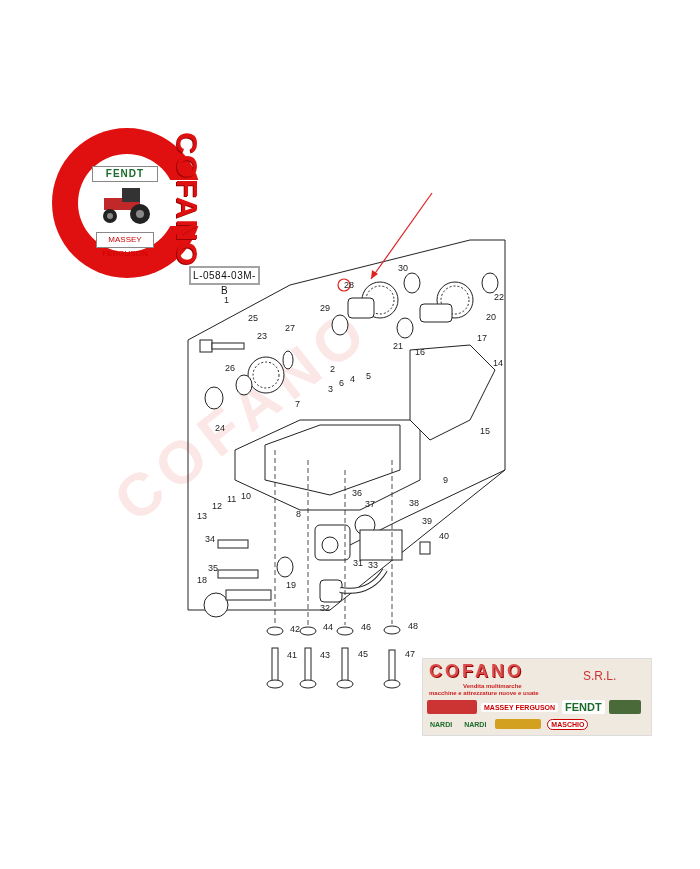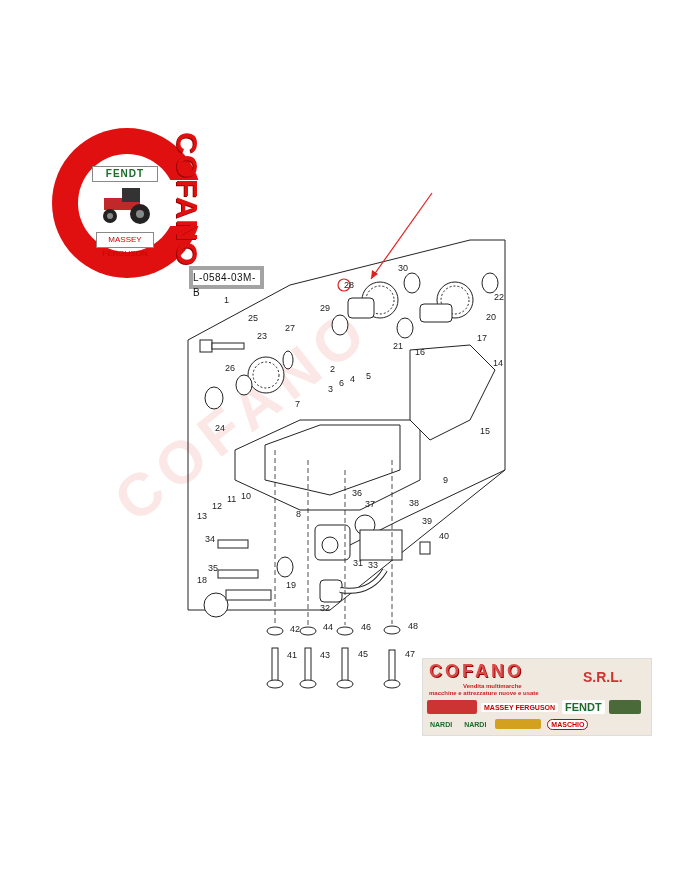--- a/index.html
+++ b/index.html
@@ -5,26 +5,26 @@
   html,body{margin:0;padding:0;background:#fff;}
   body{width:700px;height:869px;position:relative;overflow:hidden;font-family:"Liberation Sans",sans-serif;}
   .logo{position:absolute;left:52px;top:128px;width:150px;height:150px;}
   .logo-c{position:absolute;left:0;top:0;width:150px;height:150px;border-radius:50%;background:#e01010;}
   .logo-c-inner{position:absolute;left:26px;top:26px;width:98px;height:98px;border-radius:50%;background:#fff;}
   .logo-c-cut{position:absolute;left:112px;top:52px;width:48px;height:46px;background:#fff;}
   .fendt{position:absolute;left:40px;top:38px;width:64px;height:14px;border:1px solid #888;background:#fff;color:#1b6b2a;font-weight:bold;font-size:10px;text-align:center;line-height:14px;letter-spacing:1px;}
   .tractor{position:absolute;left:38px;top:58px;width:72px;height:40px;}
   .mf{position:absolute;left:44px;top:104px;width:56px;height:14px;border:1px solid #888;background:#fff;color:#c00;font-size:8px;text-align:center;line-height:14px;}
   .cofano-v{position:absolute;left:172px;top:132px;width:30px;height:130px;writing-mode:vertical-rl;color:#e01010;font-weight:bold;font-size:30px;letter-spacing:1px;line-height:30px;text-shadow:1px 1px 0 #900;}
-  .code-box{position:absolute;left:189px;top:266px;width:67px;height:15px;border:4px solid #a3a3a3;font-size:10px;line-height:15px;color:#111;letter-spacing:0.5px;}
+  .code-box{position:absolute;left:189px;top:266px;width:67px;height:15px;border:2px solid #a3a3a3;font-size:10px;line-height:15px;text-align:center;color:#111;letter-spacing:0.5px;}
   .diagram{position:absolute;left:0;top:0;}
   .callout{font-family:"Liberation Sans",sans-serif;font-size:9px;fill:#222;}
   .banner{position:absolute;left:422px;top:658px;width:228px;height:76px;background:#efe9df;border:1px solid #ddd;overflow:hidden;}
   .b-title{position:absolute;left:6px;top:2px;font-size:18px;font-weight:bold;color:#d94a4a;letter-spacing:3px;text-shadow:1px 1px 0 #900;}
-  .b-srl{position:absolute;left:160px;top:10px;font-size:14px;color:#c33;font-weight:bold;}
+  .b-srl{position:absolute;left:160px;top:10px;font-size:12px;color:#c33;font-weight:normal;}
   .b-line1{position:absolute;left:40px;top:24px;font-size:6px;color:#c22;font-weight:bold;}
   .b-line2{position:absolute;left:6px;top:31px;font-size:6px;color:#c22;font-weight:bold;}
   .b-row{position:absolute;left:4px;top:40px;width:220px;height:16px;display:flex;gap:4px;align-items:center;}
   .b-chip{font-size:7px;font-weight:bold;padding:1px 3px;border-radius:2px;}
   .b-row2{position:absolute;left:4px;top:58px;width:220px;height:14px;display:flex;gap:6px;align-items:center;}
   .watermark{position:absolute;left:90px;top:380px;font-size:60px;font-weight:bold;color:rgba(230,60,60,0.12);transform:rotate(-38deg);letter-spacing:8px;pointer-events:none;}
 </style>
 </head>
 <body>
 

